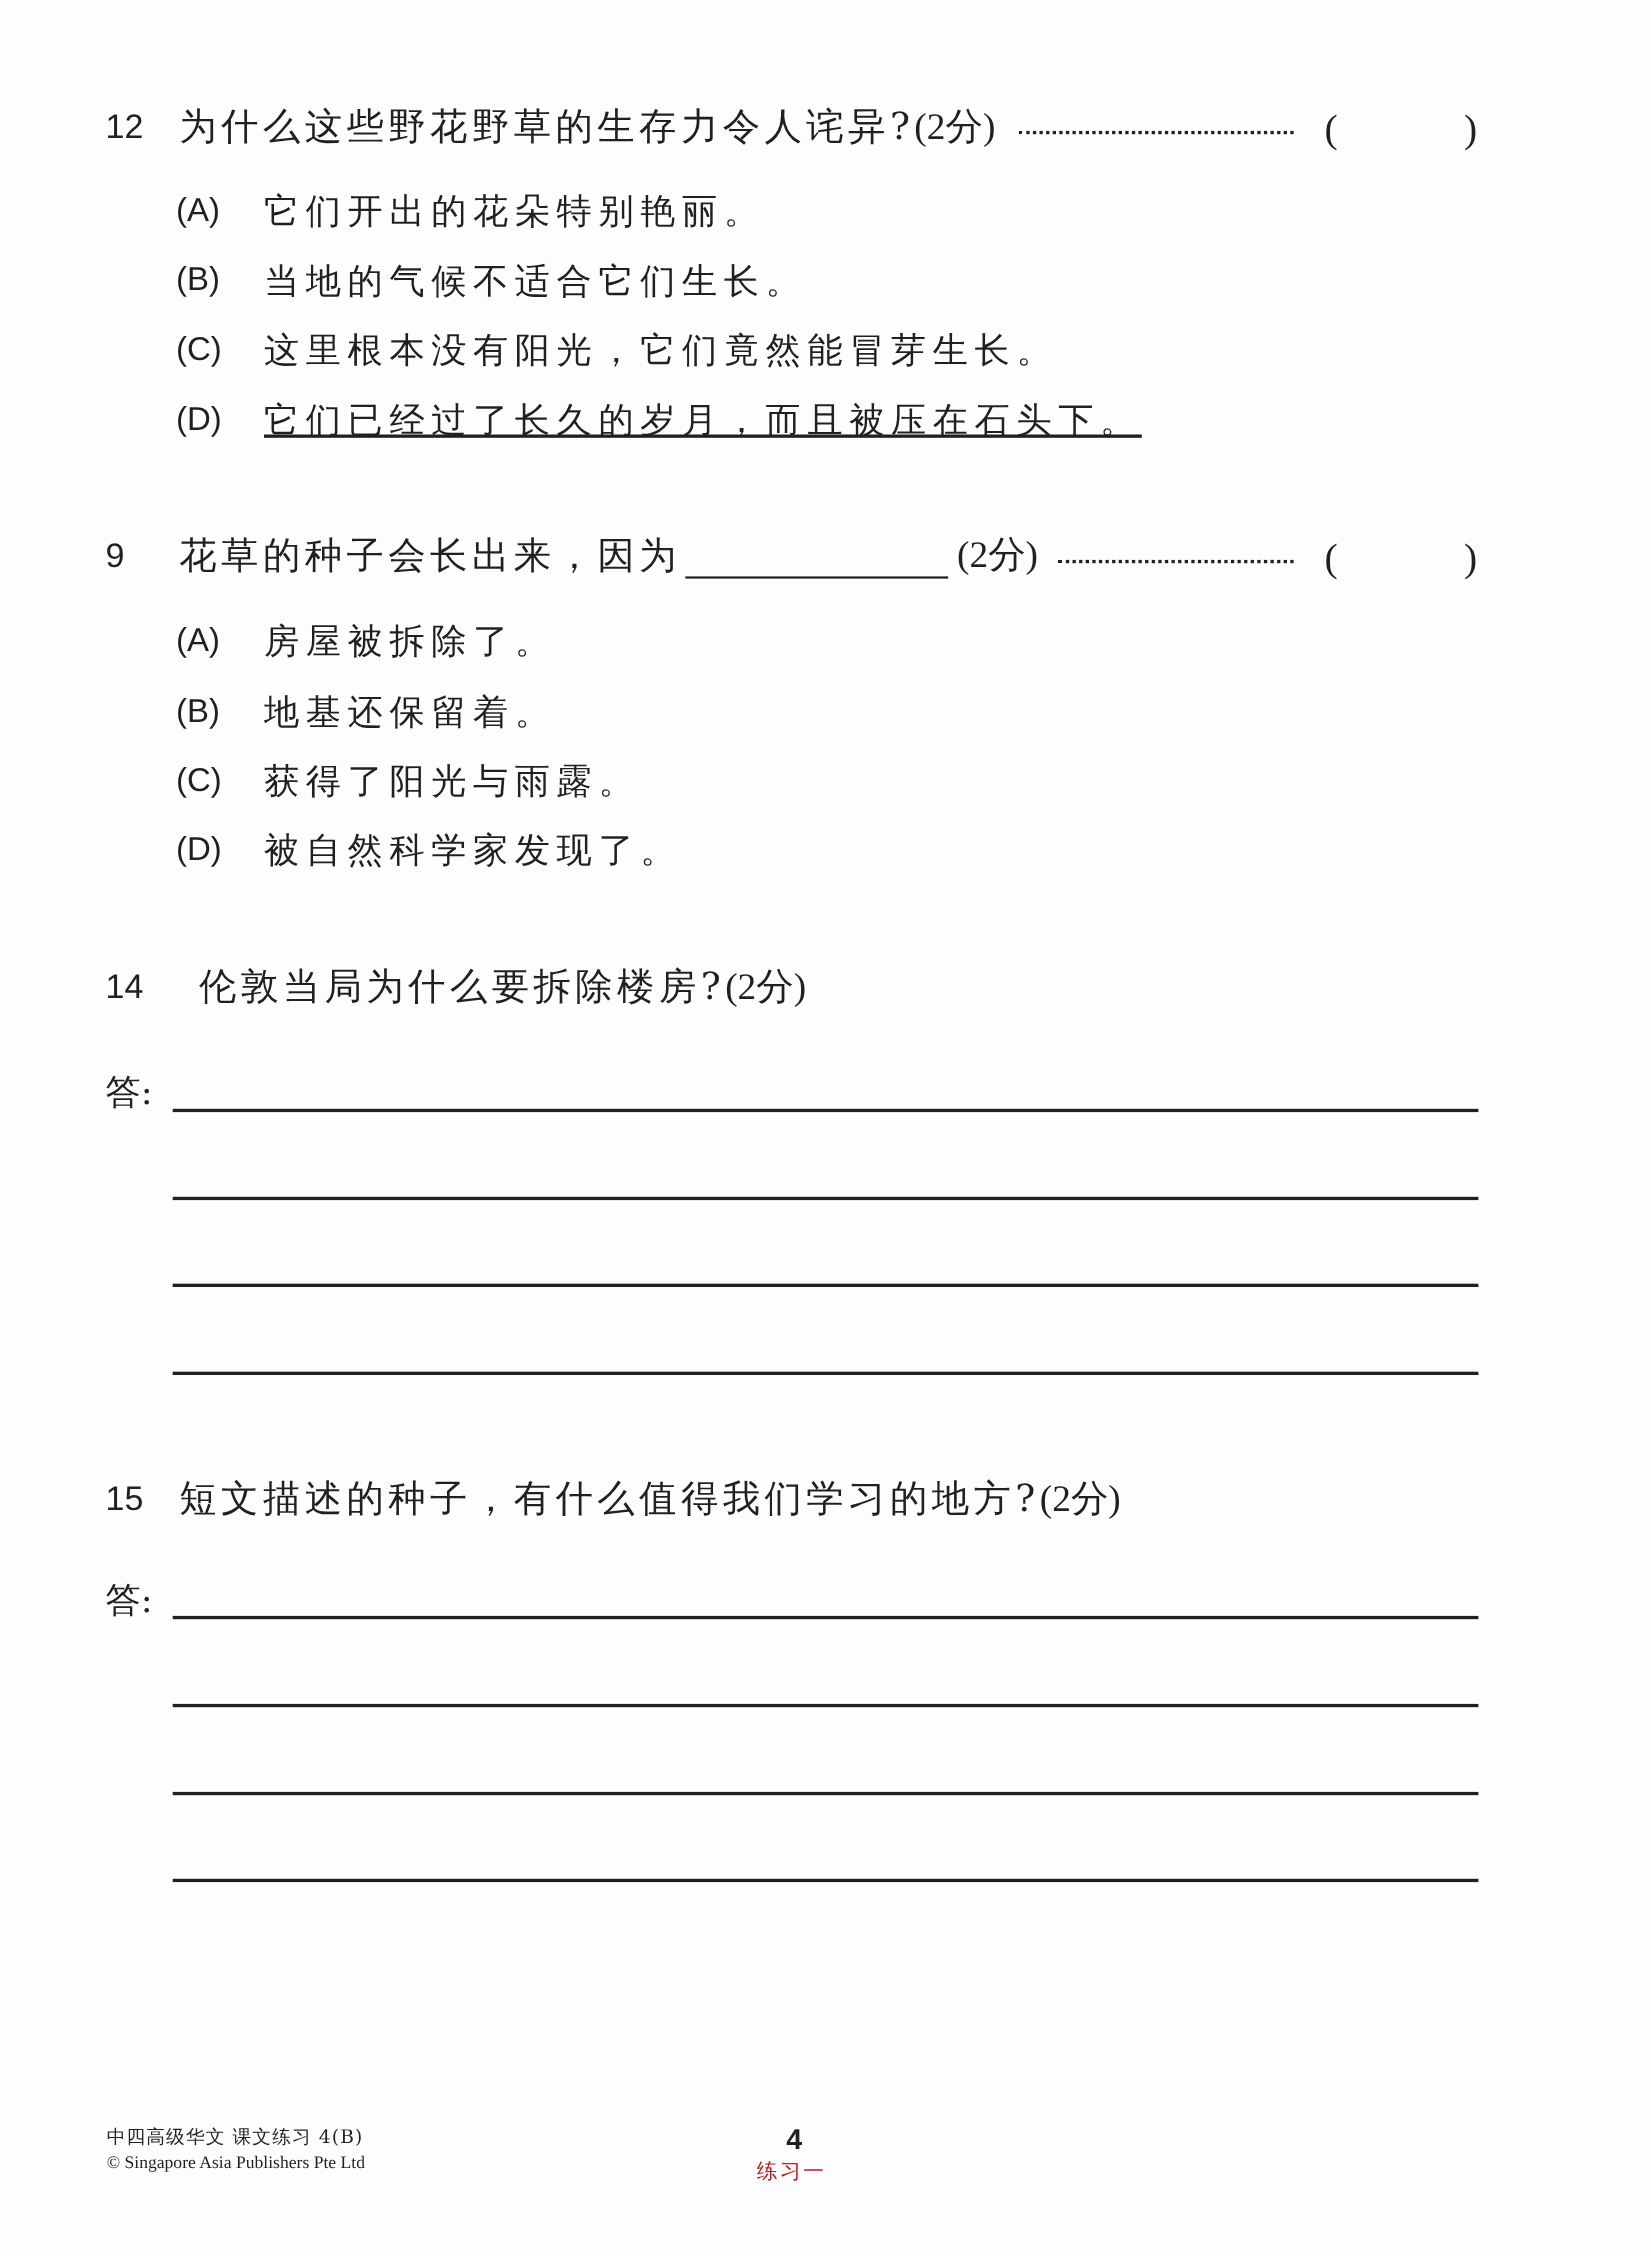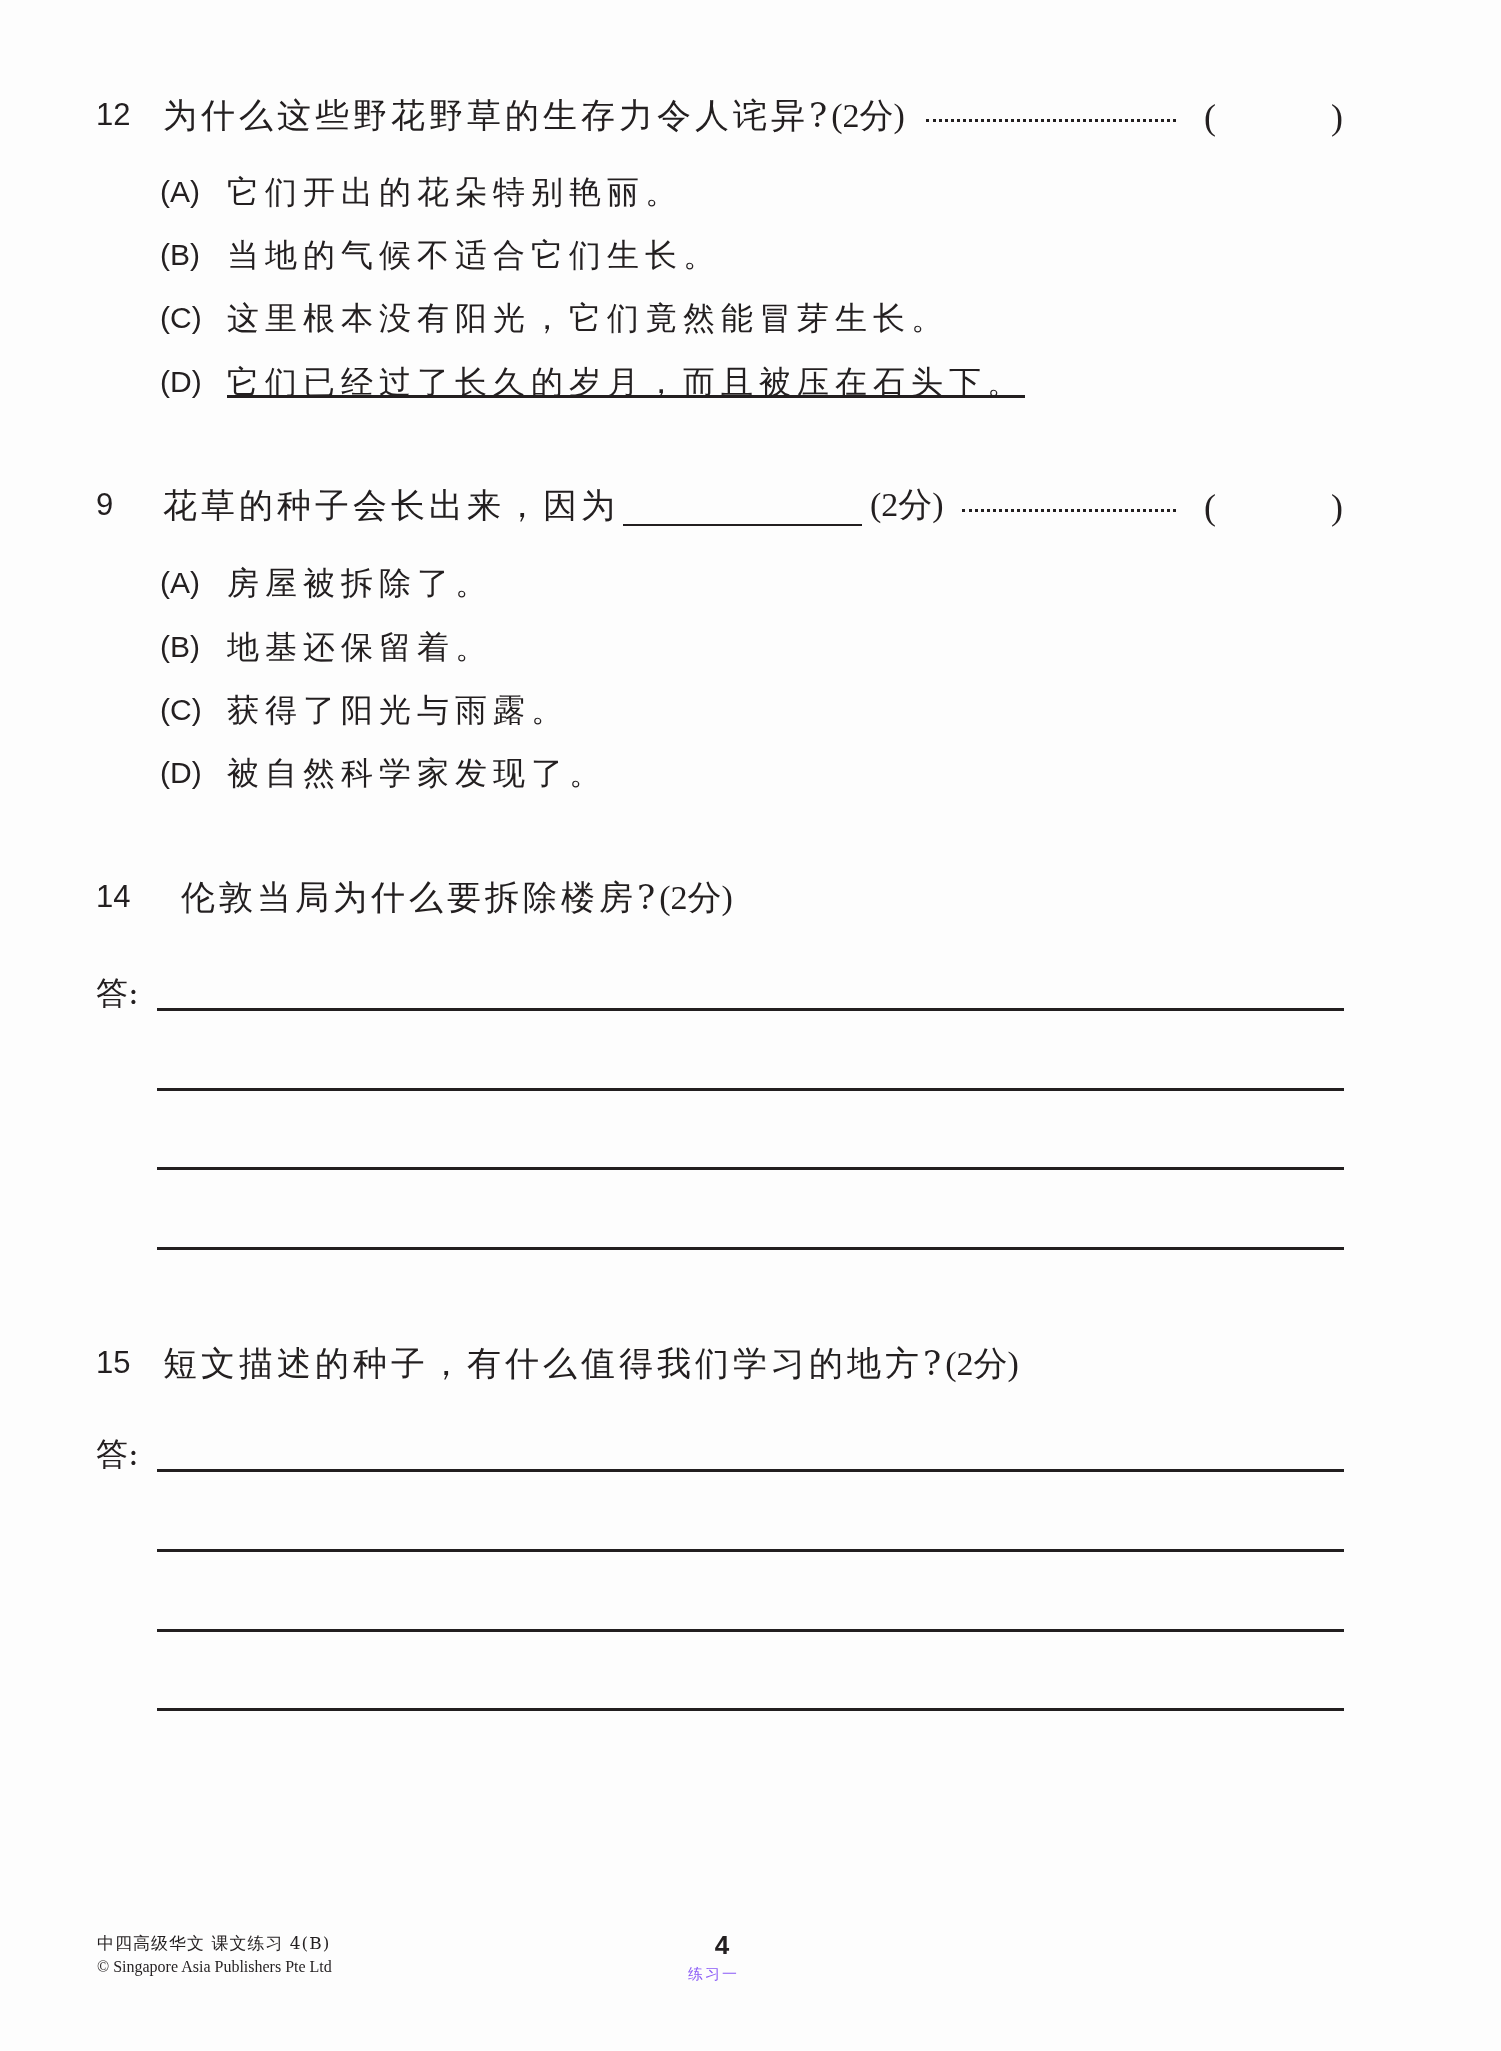--- a/index.html
+++ b/index.html
@@ -1,31 +1,31 @@
 <!DOCTYPE html>
 <html><head>
 <meta charset="utf-8">
 <style>
   html, body { margin:0; padding:0; }
   body { width:1501px; height:2051px; background:#fdfdfd; position:relative; overflow:hidden; color:#231f20; font-family:"DejaVu Serif", "Liberation Serif", serif; }
   .abs { position:absolute; white-space:nowrap; }
   .qnum { font-family:"Liberation Sans", "DejaVu Sans", sans-serif; font-weight:normal; font-size:31px; line-height:40px; height:40px; }
   .qtext { font-size:34px; line-height:40px; height:40px; letter-spacing:4px; }
   .opt-label { font-family:"Liberation Sans", "DejaVu Sans", sans-serif; font-size:30px; line-height:40px; height:40px; }
-  .opt-text { font-size:32px; line-height:40px; height:40px; letter-spacing:6px; }
+  .opt-text { font-size:32px; line-height:40px; height:40px; letter-spacing:6px;margin-left:13px; }
   .marks { font-family:Liberation Serif, serif; letter-spacing:0; }
   .dots { position:absolute; height:0; border-top:3px dotted #231f20; }
   .bracket { font-family:"Liberation Serif", serif; font-size:36px; line-height:40px; height:40px; }
   .blank { position:absolute; height:2px; background:#231f20; }
   .ans-label { font-size:32px; line-height:40px; height:40px; }
   .ans-line { position:absolute; left:157px; width:1187px; height:3px; background:#231f20; }
   .footer-l1 { font-size:17px; line-height:22px; letter-spacing:1px; }
   .footer-l2 { font-family:Liberation Serif, serif; font-size:16px; line-height:22px; }
   .page-num { font-family:"Liberation Sans", sans-serif; font-weight:bold; font-size:26px; line-height:30px; }
-  .section { font-size:15px; line-height:20px; color:#8b5cf6; letter-spacing:2px; }
+  .section { font-size:19px; line-height:20px; color:#b91c1c; letter-spacing:2px; }
 </style>
 </head>
 <body>
 
 <div class="abs qnum" style="left:96px; top:95px;">12</div>
 <div class="abs qtext" style="left:163px; top:95px;"><span>为什么这些野花野草的生存力令人诧异?</span><span class="marks">(2分)</span></div>
 <div class="dots" style="left:926px; top:119px; width:250px;"></div>
 <div class="abs bracket" style="left:1204px; top:97px;">(</div>
 <div class="abs" style="left:1218px; top:97px; width:112px; height:40px;"></div>
 <div class="abs bracket" style="left:1331px; top:97px;">)</div>

